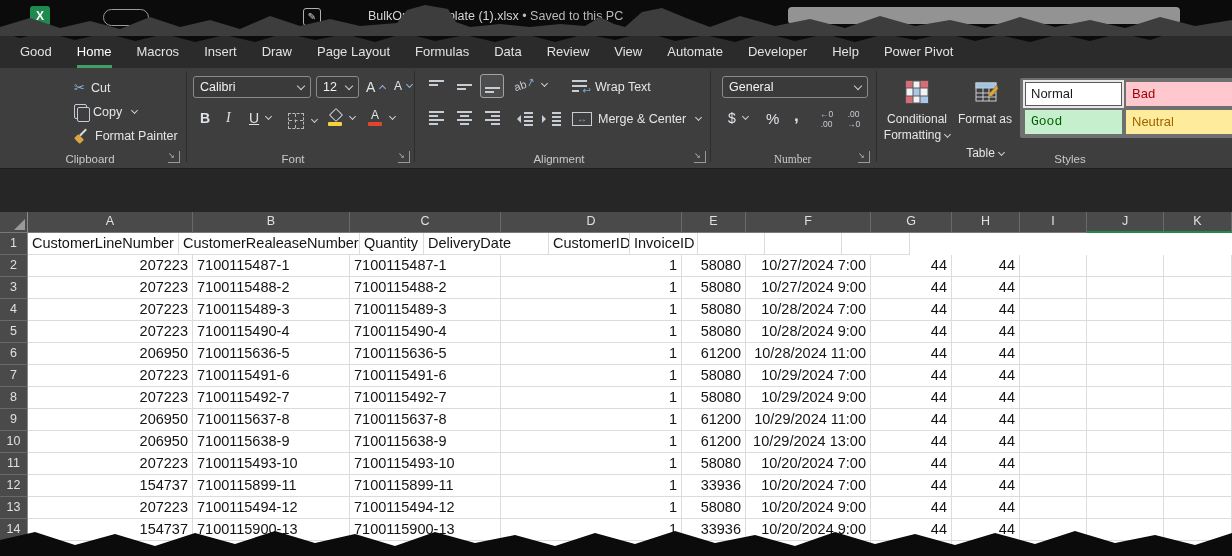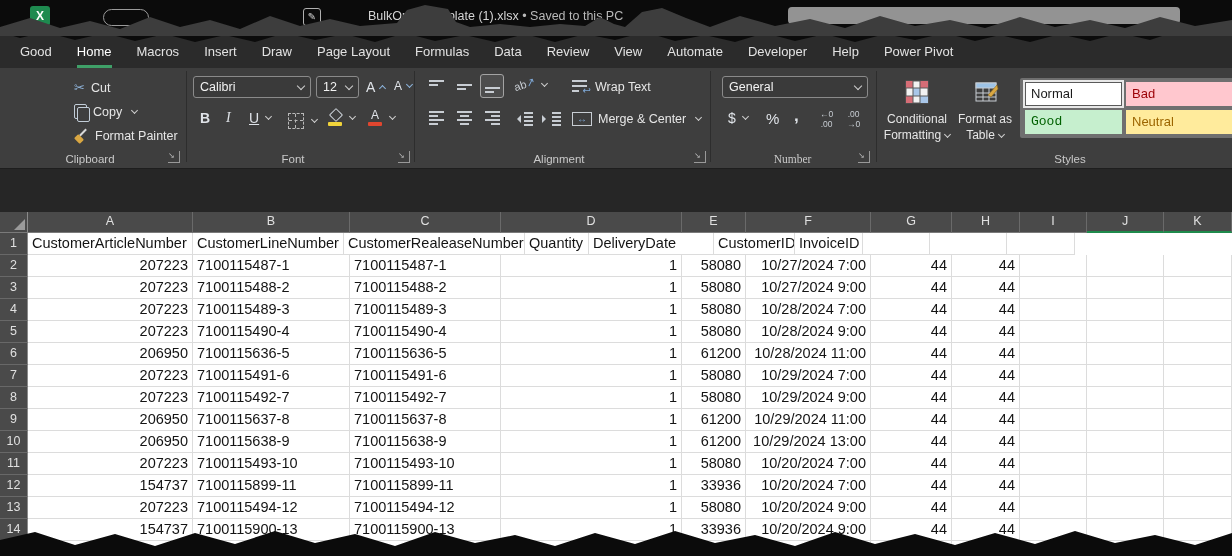--- a/index.html
+++ b/index.html
@@ -346,21 +346,21 @@
     <div class="abs" style="left:975px;top:12px;">
       <svg width="24" height="24" viewBox="0 0 24 24">
         <rect x="1" y="3" width="20" height="18" fill="none" stroke="#c8cdd3"></rect>
         <rect x="1" y="3" width="20" height="5" fill="#9dc3e6" stroke="#c8cdd3"></rect>
         <path d="M1 13h20M1 17h20M8 8v13M14 8v13" stroke="#c8cdd3" fill="none"></path>
         <path d="M13 15 L22 5 L23 9 L16 17 Z" fill="#d9a742" stroke="#8a6a20" stroke-width="0.6"></path>
       </svg>
     </div>
     <div class="bigtxt" style="left:950px;top:44px;width:70px;">
       <div>Format as</div>
-      <div style="margin-top:2px;">
+      <div style="margin-top:20px;">
         <span>Table</span><i class="chev small"></i>
       </div>
     </div>
     <div id="style-gallery">
         <div class="sg-cell sg-sel" style="background: rgb(255, 255, 255); color: rgb(26, 26, 26);">Normal</div>
         <div class="sg-cell" style="background: rgb(255, 199, 206); color: rgb(156, 0, 6);">Bad</div>
         <div class="sg-cell" style="background: rgb(198, 239, 206); color: rgb(0, 97, 0); font-family: Liberation Mono, monospace;">Good</div>
         <div class="sg-cell" style="background: rgb(255, 235, 156); color: rgb(156, 101, 0);">Neutral</div>
       </div>
     <div class="grp-label" style="left:1000px;width:140px;">Styles</div>
@@ -377,21 +377,20 @@
         <div class="g-ch" style="width: 64px;">E</div>
         <div class="g-ch" style="width: 125px;">F</div>
         <div class="g-ch" style="width: 81px;">G</div>
         <div class="g-ch" style="width: 68px;">H</div>
         <div class="g-ch" style="width: 67px;">I</div>
         <div class="g-ch sel" style="width: 77px;">J</div>
         <div class="g-ch sel" style="width: 68px;">K</div>
       </div>
       <div class="g-row">
         <div class="g-rh">1</div>
-        <div class="g-cell" style="width: 165px; text-align: left;">CustomerArticleNumber</div>
         <div class="g-cell" style="width: 151px; text-align: left;">CustomerLineNumber</div>
         <div class="g-cell" style="width: 181px; text-align: left;">CustomerRealeaseNumber</div>
         <div class="g-cell" style="width: 64px; text-align: left;">Quantity</div>
         <div class="g-cell" style="width: 125px; text-align: left;">DeliveryDate</div>
         <div class="g-cell" style="width: 81px; text-align: left;">CustomerID</div>
         <div class="g-cell" style="width: 68px; text-align: left;">InvoiceID</div>
         <div class="g-cell" style="width: 67px; text-align: left;"></div>
         <div class="g-cell" style="width: 77px; text-align: left;"></div>
         <div class="g-cell" style="width: 68px; text-align: left;"></div>
       </div>

